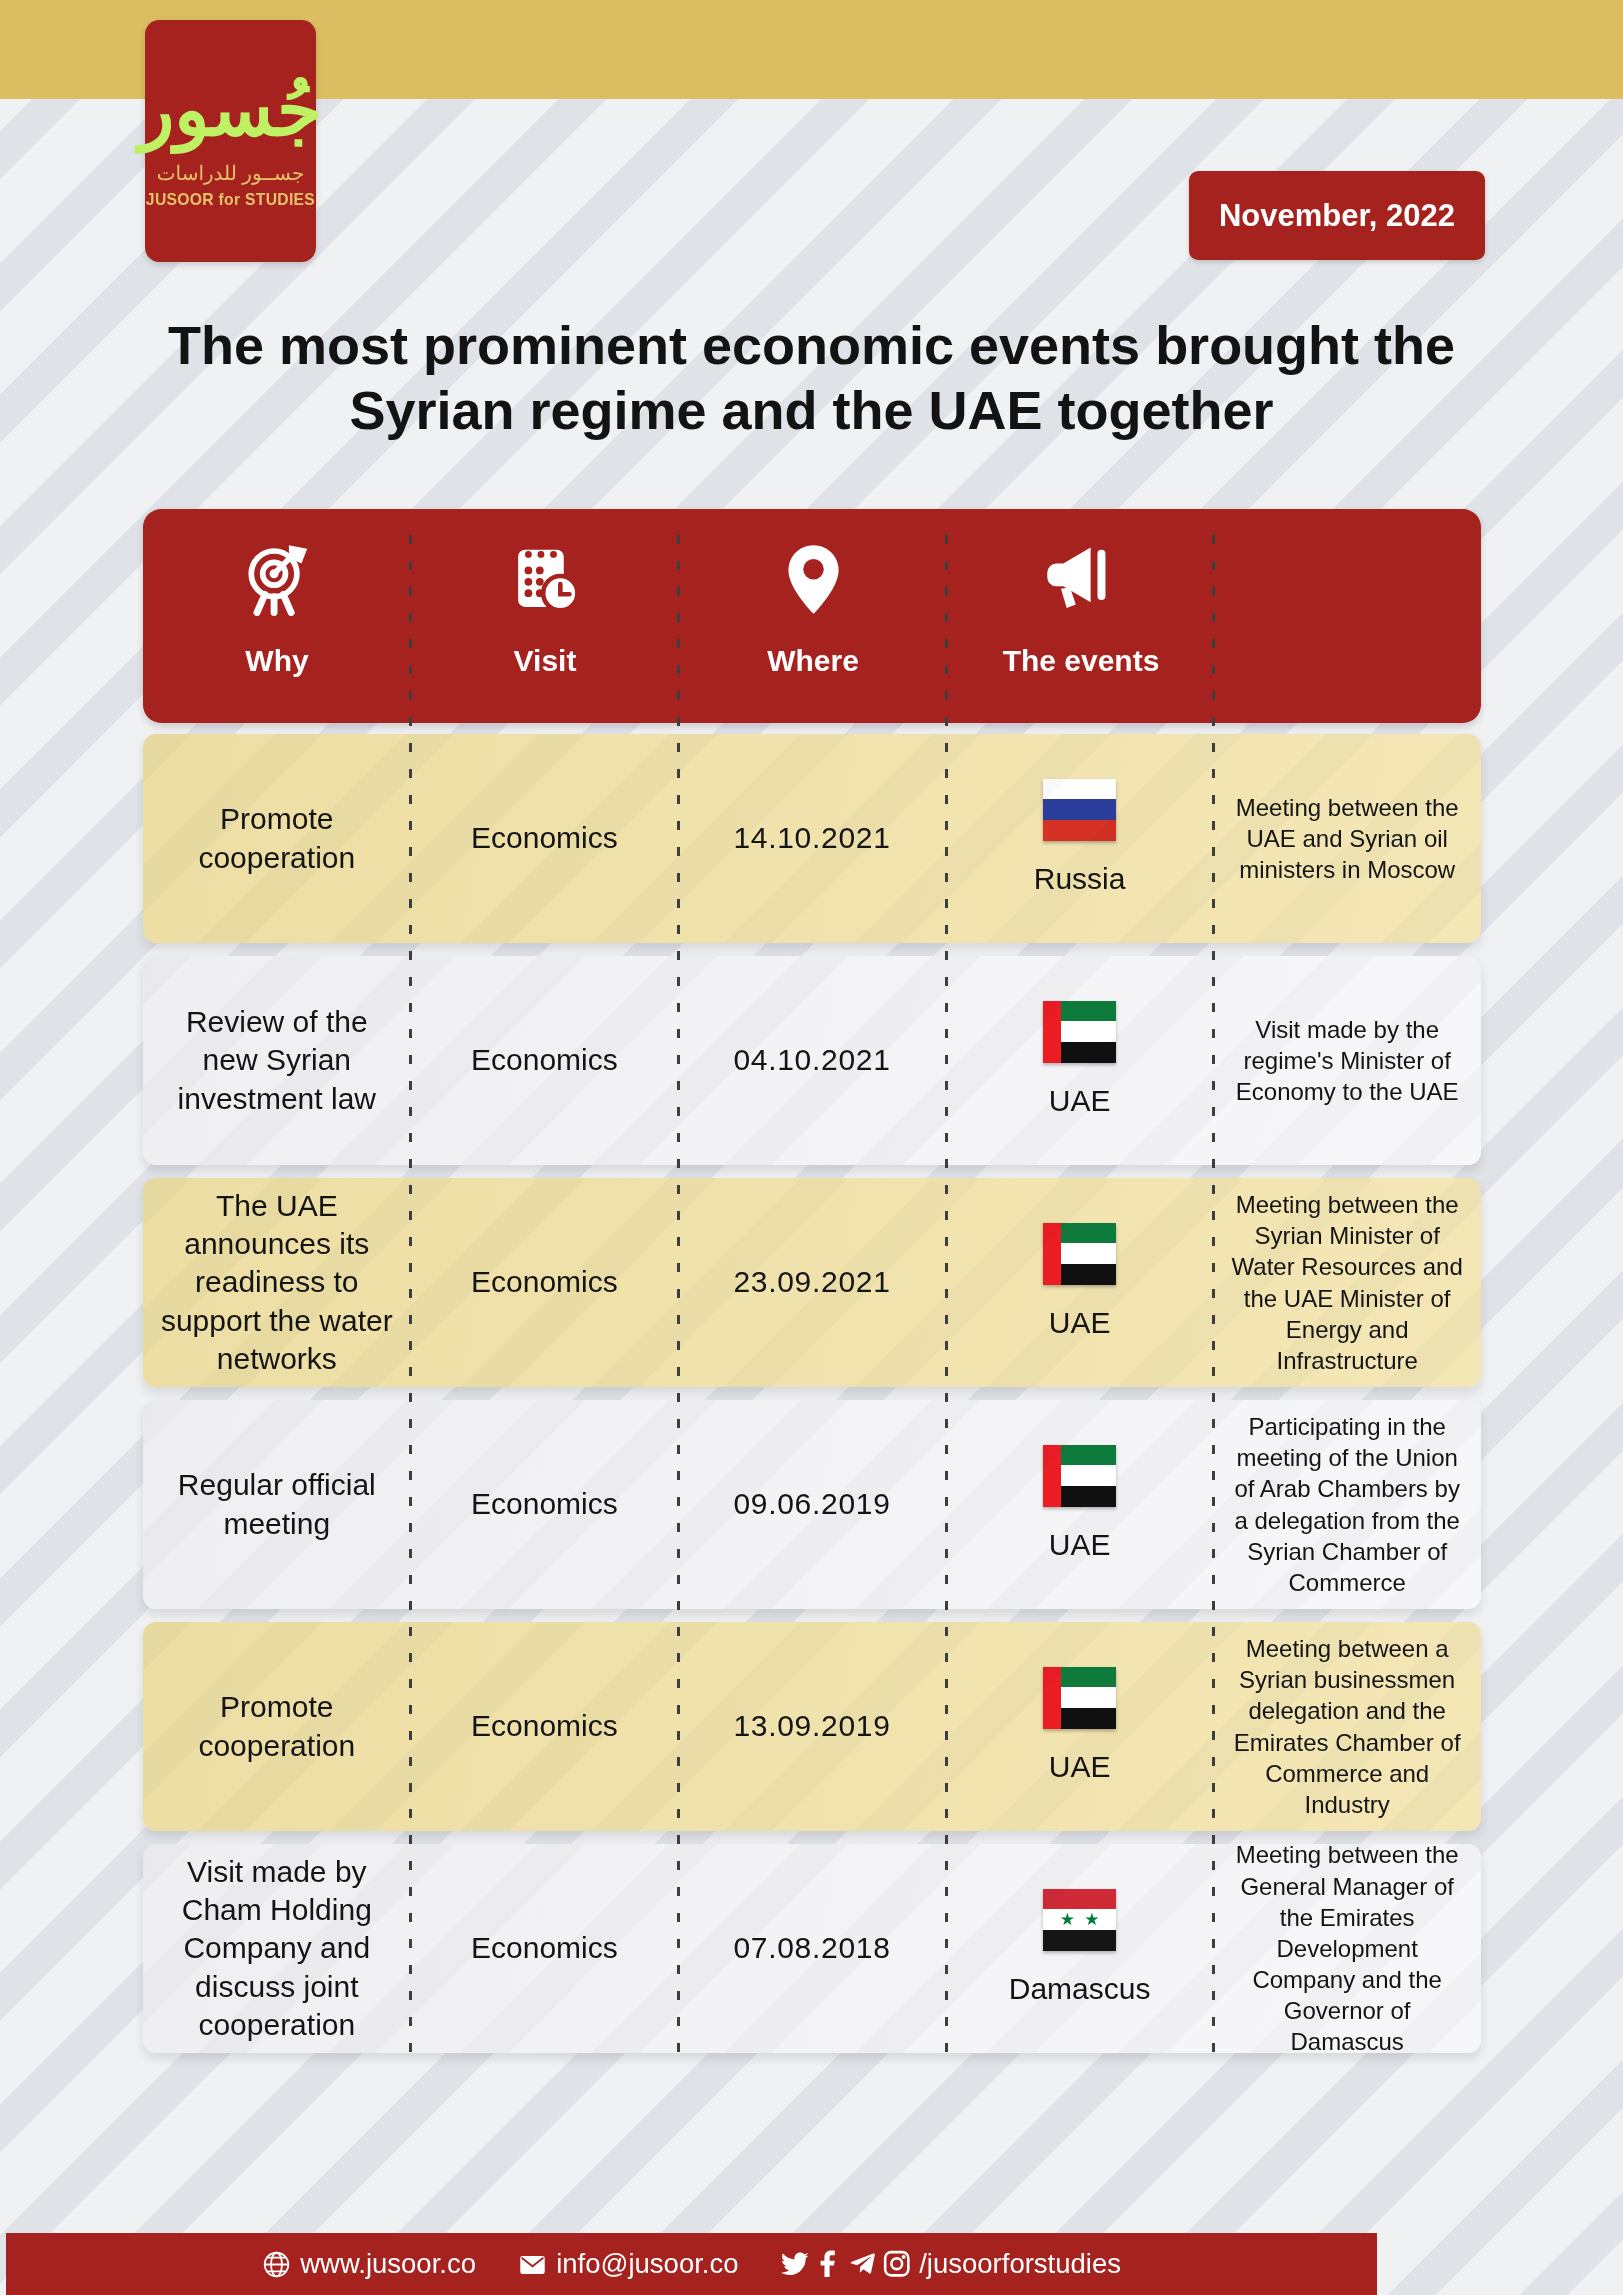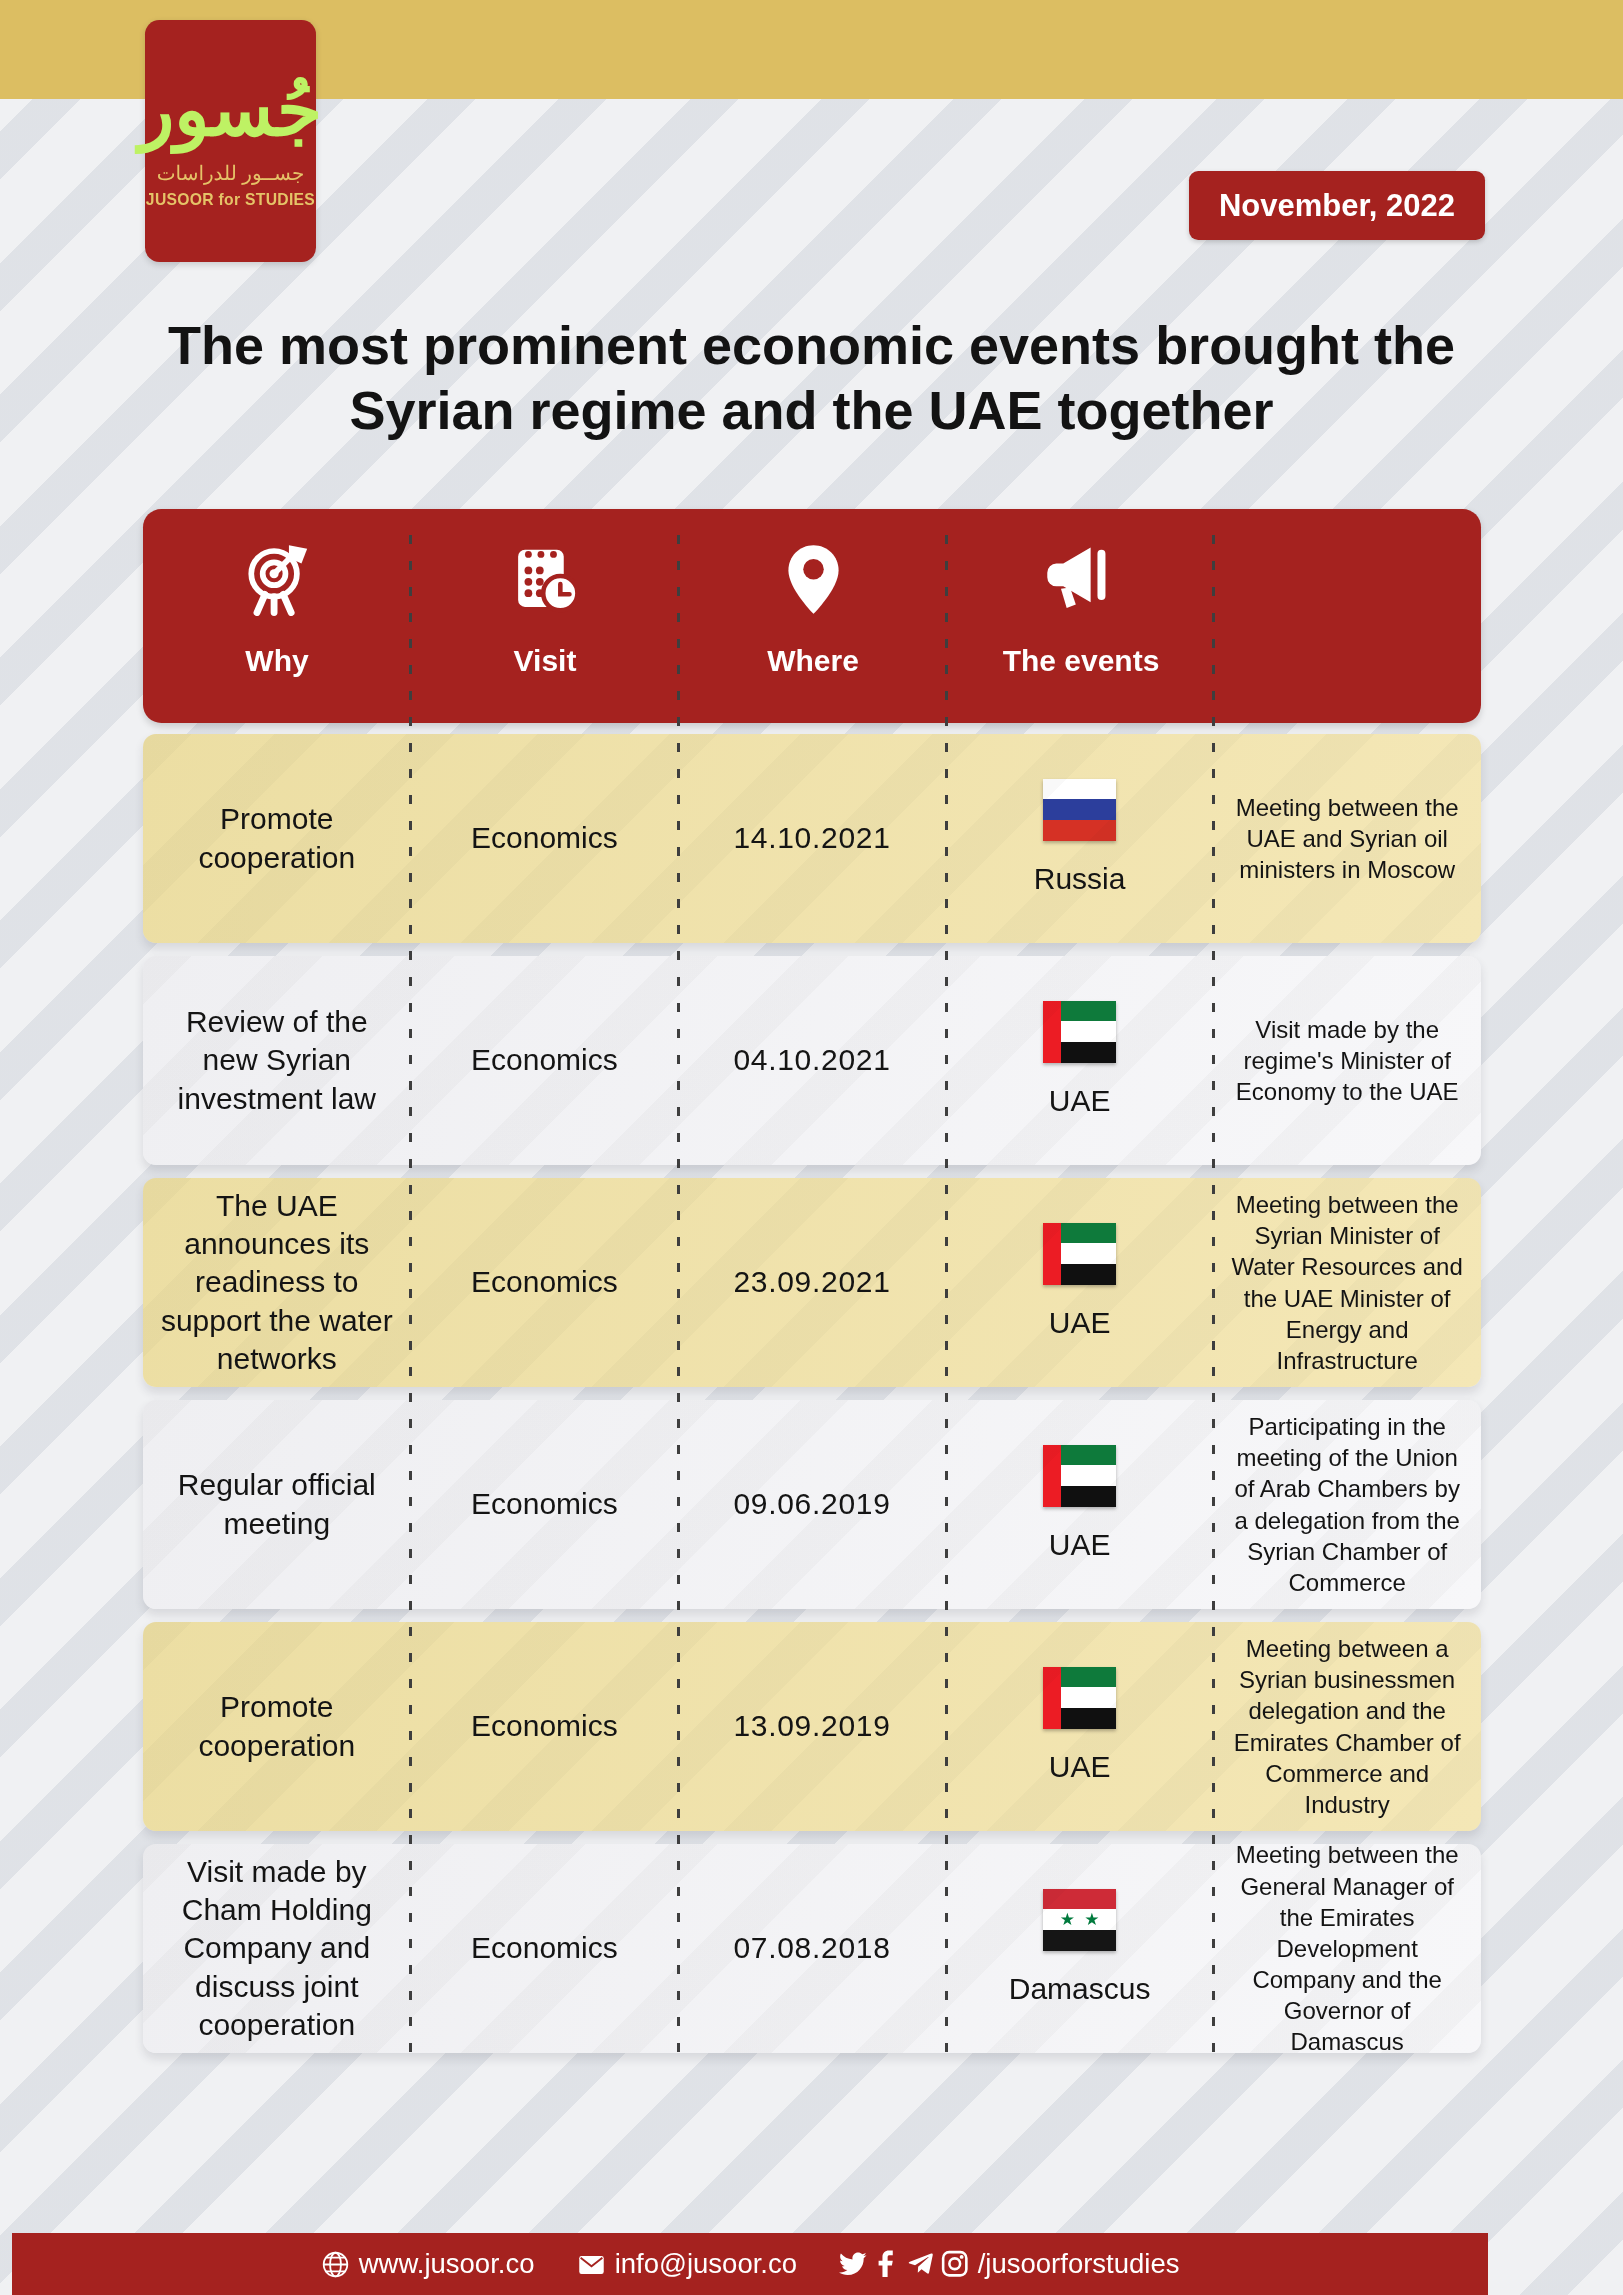--- a/index.html
+++ b/index.html
@@ -12,21 +12,21 @@
   .goldbar{position:absolute;left:0;top:0;width:1623px;height:99px;background:#DCBE62;}
   .logo-card{
     position:absolute;left:145px;top:19.6px;width:171px;height:242px;background:#A5221F;
     border-radius:14.4px;display:flex;flex-direction:column;align-items:center;justify-content:center;
     text-align:center;box-shadow:0 2.6px 6.5px rgba(0,0,0,.15);
   }
   .logo-callig{color:#bef264;font-size:73px;line-height:1.05;font-weight:bold;}
   .logo-ar{color:#E5C368;font-size:20px;margin-top:11.8px;}
   .logo-en{color:#E5C368;font-size:15.7px;font-weight:bold;margin-top:6.5px;letter-spacing:0.3px;}
   .date-badge{
-    position:absolute;right:138px;top:171px;width:296px;height:69px;background:#A5221F;
+    position:absolute;right:138px;top:171px;width:296px;height:89px;background:#A5221F;
     border-radius:9.2px;display:flex;align-items:center;justify-content:center;
     color:#fff;font-size:31px;font-weight:bold;box-shadow:0 2px 5.2px rgba(0,0,0,.18);
   }
   .title{position:absolute;left:0;top:313px;width:1623px;text-align:center;
     font-size:54px;font-weight:bold;line-height:65px;color:#131313;}
   .table{position:absolute;left:143px;top:509px;width:1338px;}
   .thead{height:214px;background:#A5221F;border-radius:18.3px;display:flex;
     box-shadow:0 3.9px 7.9px rgba(0,0,0,.15);}
   .th{width:268px;display:flex;flex-direction:column;align-items:center;padding-top:32px;box-sizing:border-box;}
   .th .icon{width:79px;height:77px;display:flex;align-items:center;justify-content:center;}
@@ -45,21 +45,21 @@
     padding:0 17px;box-sizing:border-box;line-height:1.28;}
   .cell.why,.cell.kind{font-size:30px;}
   .cell.when{font-size:30px;letter-spacing:0.7px;}
   .cell.where{flex-direction:column;gap:19.6px;font-size:30px;}
   .cell.event{font-size:24px;line-height:1.3;}
   .flag{width:73px;height:62px;display:flex;box-shadow:0 2px 3.3px rgba(0,0,0,.28);}
   .flag .pole{height:100%;}
   .flag .bands{flex:1;display:flex;flex-direction:column;}
   .flag .band{flex:1;display:flex;align-items:center;justify-content:center;gap:9.2px;}
   .flag .star{font-size:17px;line-height:1;}
-  .footer{position:absolute;left:12px;top:2233px;width:1476px;height:62px;background:#A5221F;
+  .footer{position:absolute;left:6px;top:2233px;width:1371px;height:62px;background:#A5221F;
     display:flex;align-items:center;justify-content:center;gap:42px;color:#fff;font-size:27.5px;}
   .fitem{display:flex;align-items:center;gap:9.2px;}
   .fitem svg{width:29px;height:29px;display:block;}
   .social{display:flex;align-items:center;gap:6.5px;}
   .social svg{width:27.5px;height:27.5px;display:block;}
 </style>
 </head>
 <body>
 
 <div class="goldbar"></div>

